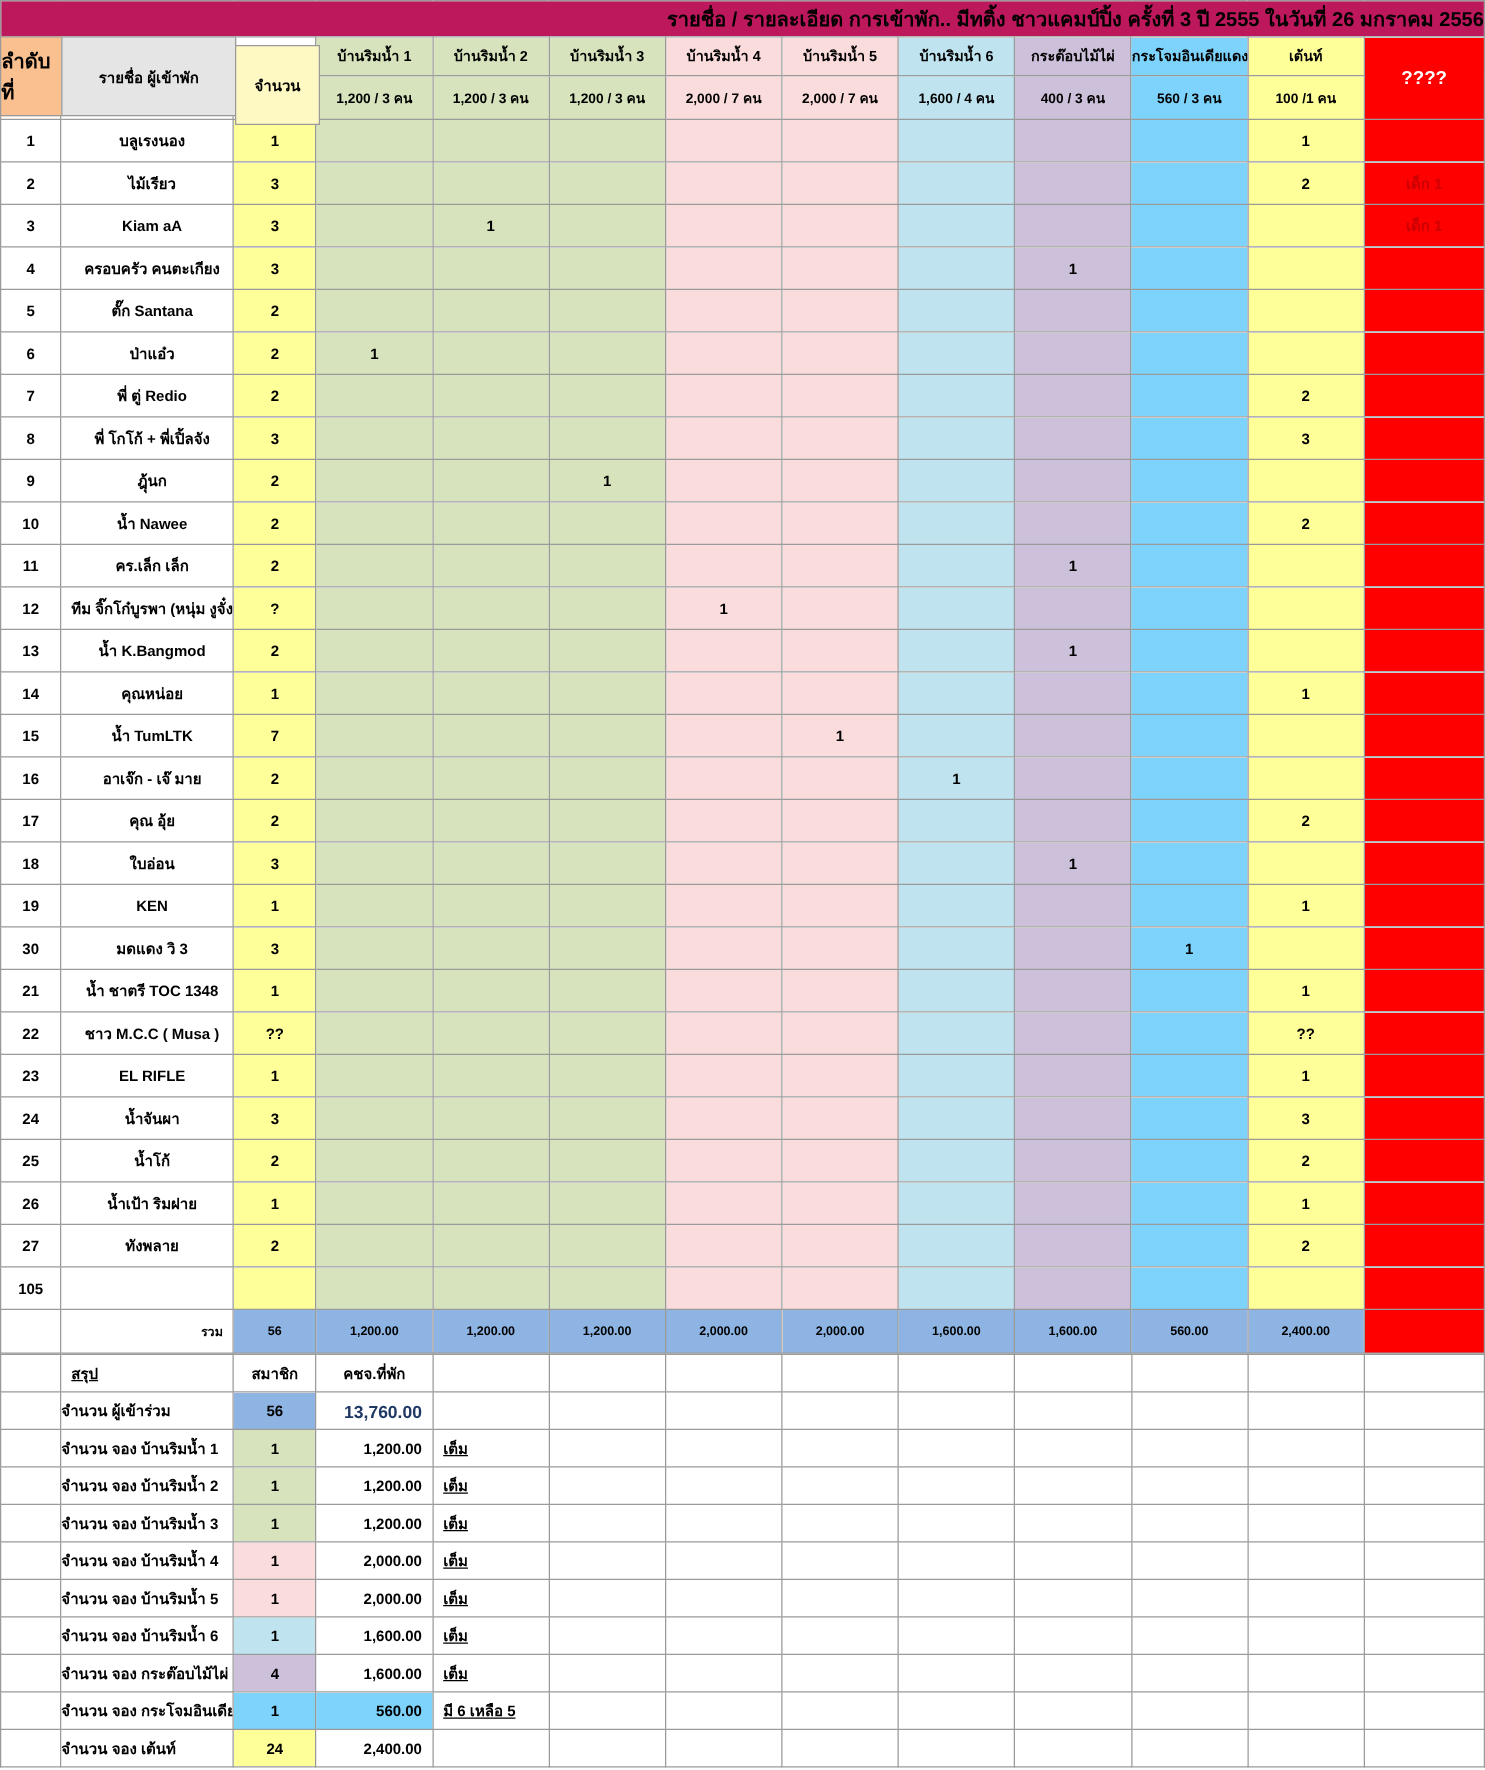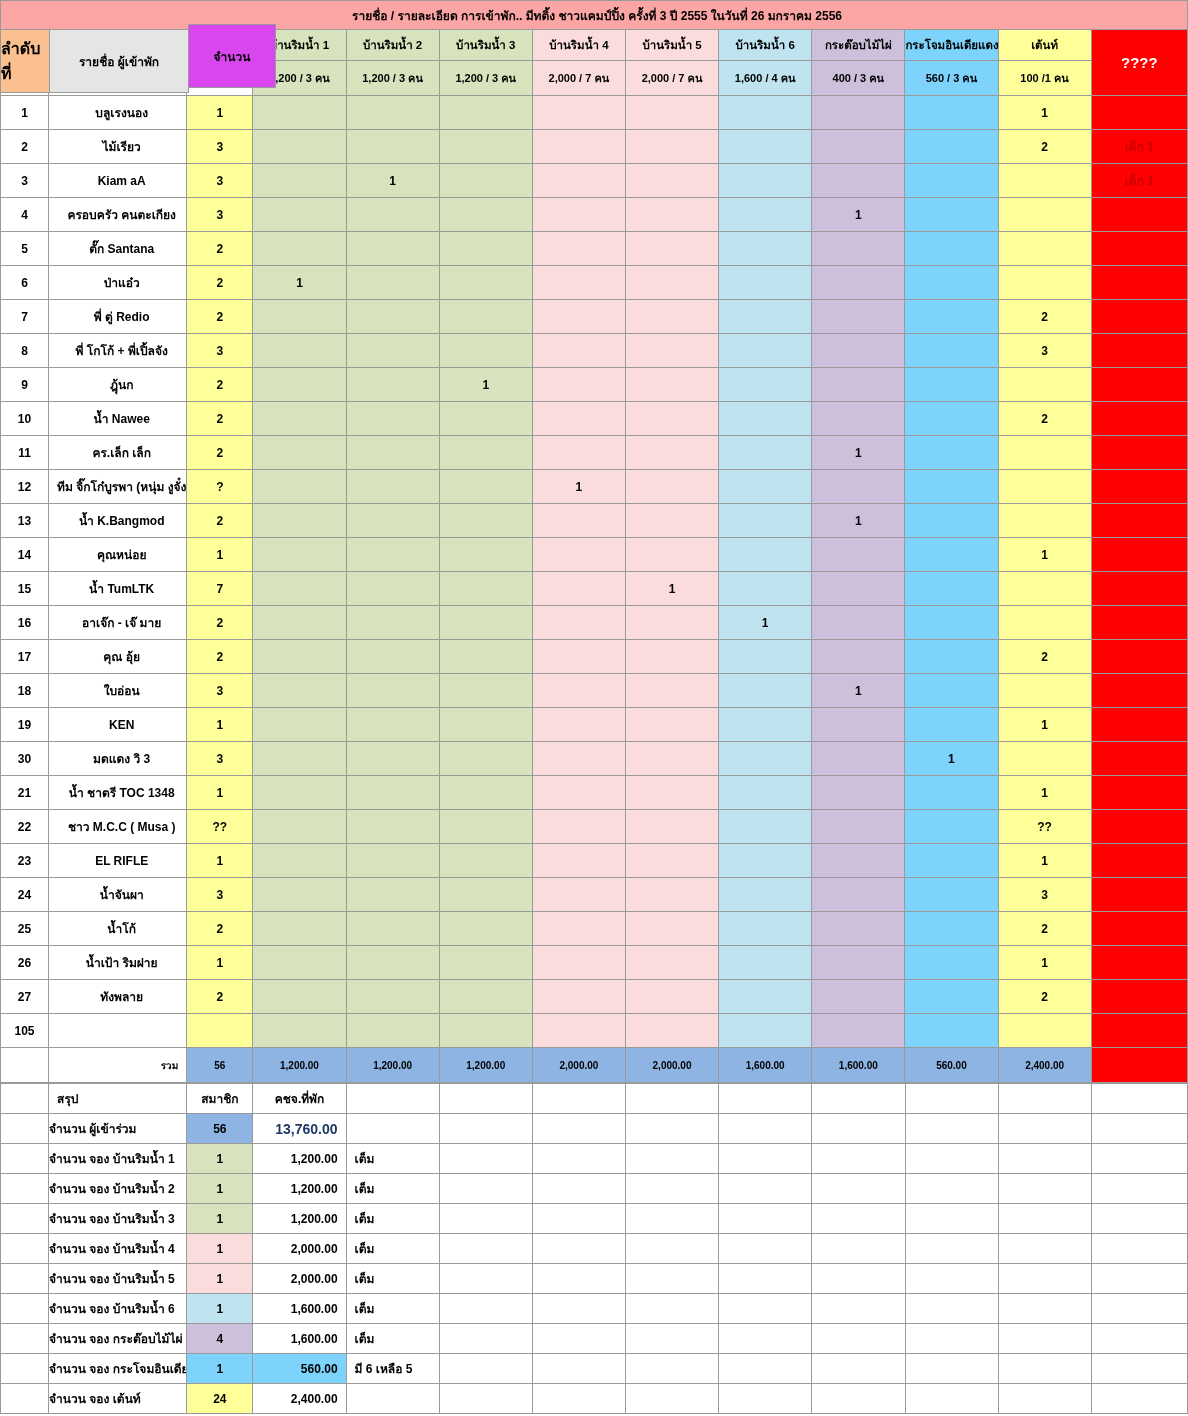--- a/index.html
+++ b/index.html
@@ -3,21 +3,21 @@
 <meta charset="utf-8">
 <style>
   html,body{margin:0;padding:0;background:#fff;}
   body{font-family:"Liberation Sans","DejaVu Sans",sans-serif;color:#000;}
   #sheet{width:1188px;height:1416px;position:relative;overflow:hidden;}
   table{border-collapse:collapse;table-layout:fixed;}
   td,th{border:1px solid #9a9a9a;padding:0;margin:0;font-weight:bold;font-size:12px;text-align:center;vertical-align:middle;overflow:hidden;white-space:nowrap;}
 
   
   table.main{width:1188px;}
-  .hdrtitle{height:28px;text-align:center;padding-left:6px;font-size:12px;background:#fca5a5;border:1px solid #9a9a9a;}
+  .hdrtitle{height:28px;text-align:right;padding-left:6px;font-size:16px;background:#be185d;border:1px solid #9a9a9a;}
   .col-no{width:48px;}
   .col-name{width:138px;}
   .col-qty{width:66px;}
   .col-room{width:93px;}
   .col-last{width:96px;}
 
   .yellow{background:#ffff99;}
   .green{background:#d6e3bc;}
   .pink{background:#fbdcdc;}
   .blue{background:#bfe4f0;}
@@ -44,21 +44,21 @@
   .b-c1{width:48px;}
   .b-c2{width:138px;}
   .b-c3{width:66px;}
   .b-c4{width:93px;}
   .b-c5{width:93px;}
   .b-c6{width:93px;}
   .b-rowh{height:30px;}
   .b-label{text-align:left;padding-right:6px;font-size:12px;background:#fff;}
   .b-num{text-align:center;font-size:12px;}
   .b-money{text-align:right;padding-right:8px;font-size:12px;}
-  .b-note{text-align:left;padding-left:8px;font-size:12px;background:#fff;}
+  .b-note{text-align:left;padding-left:8px;font-size:12px;background:#fff;text-decoration:underline;}
   .b-blank{background:#fff;}
 </style>
 </head>
 <body>
 
 <div id="sheet">
 
   <table class="main">
     <colgroup>
       <col class="col-no">
@@ -736,14 +736,14 @@
           <td class="b-blank"></td>
           <td class="b-blank"></td>
           <td class="b-blank"></td>
           <td class="b-blank"></td>
         </tr>
       </tbody>
   </table>
 
 <div style="position: absolute; top: 29px; left: 0px; width: 50px; height: 64px; background: rgb(250, 192, 144); border: 1px solid rgb(154, 154, 154); box-sizing: border-box; display: flex; align-items: center; justify-content: center; font-weight: bold; font-size: 16px;">ลำดับที่</div>
     <div style="position: absolute; top: 29px; left: 49px; width: 140px; height: 64px; background: #e5e5e5; border: 1px solid rgb(154, 154, 154); box-sizing: border-box; display: flex; align-items: center; justify-content: center; font-weight: bold; font-size: 12px;">รายชื่อ ผู้เข้าพัก</div>
-    <div style="position: absolute; top: 24px; left: 188px; width: 88px; height: 64px; background: #d946ef; border: 1px solid rgb(154, 154, 154); box-sizing: border-box; display: flex; align-items: center; justify-content: center; font-weight: bold; font-size: 12px;">จำนวน</div>
+    <div style="position: absolute; top: 36px; left: 188px; width: 68px; height: 64px; background: #fef9c3; border: 1px solid rgb(154, 154, 154); box-sizing: border-box; display: flex; align-items: center; justify-content: center; font-weight: bold; font-size: 12px;">จำนวน</div>
   </div>
 
 </body></html>

